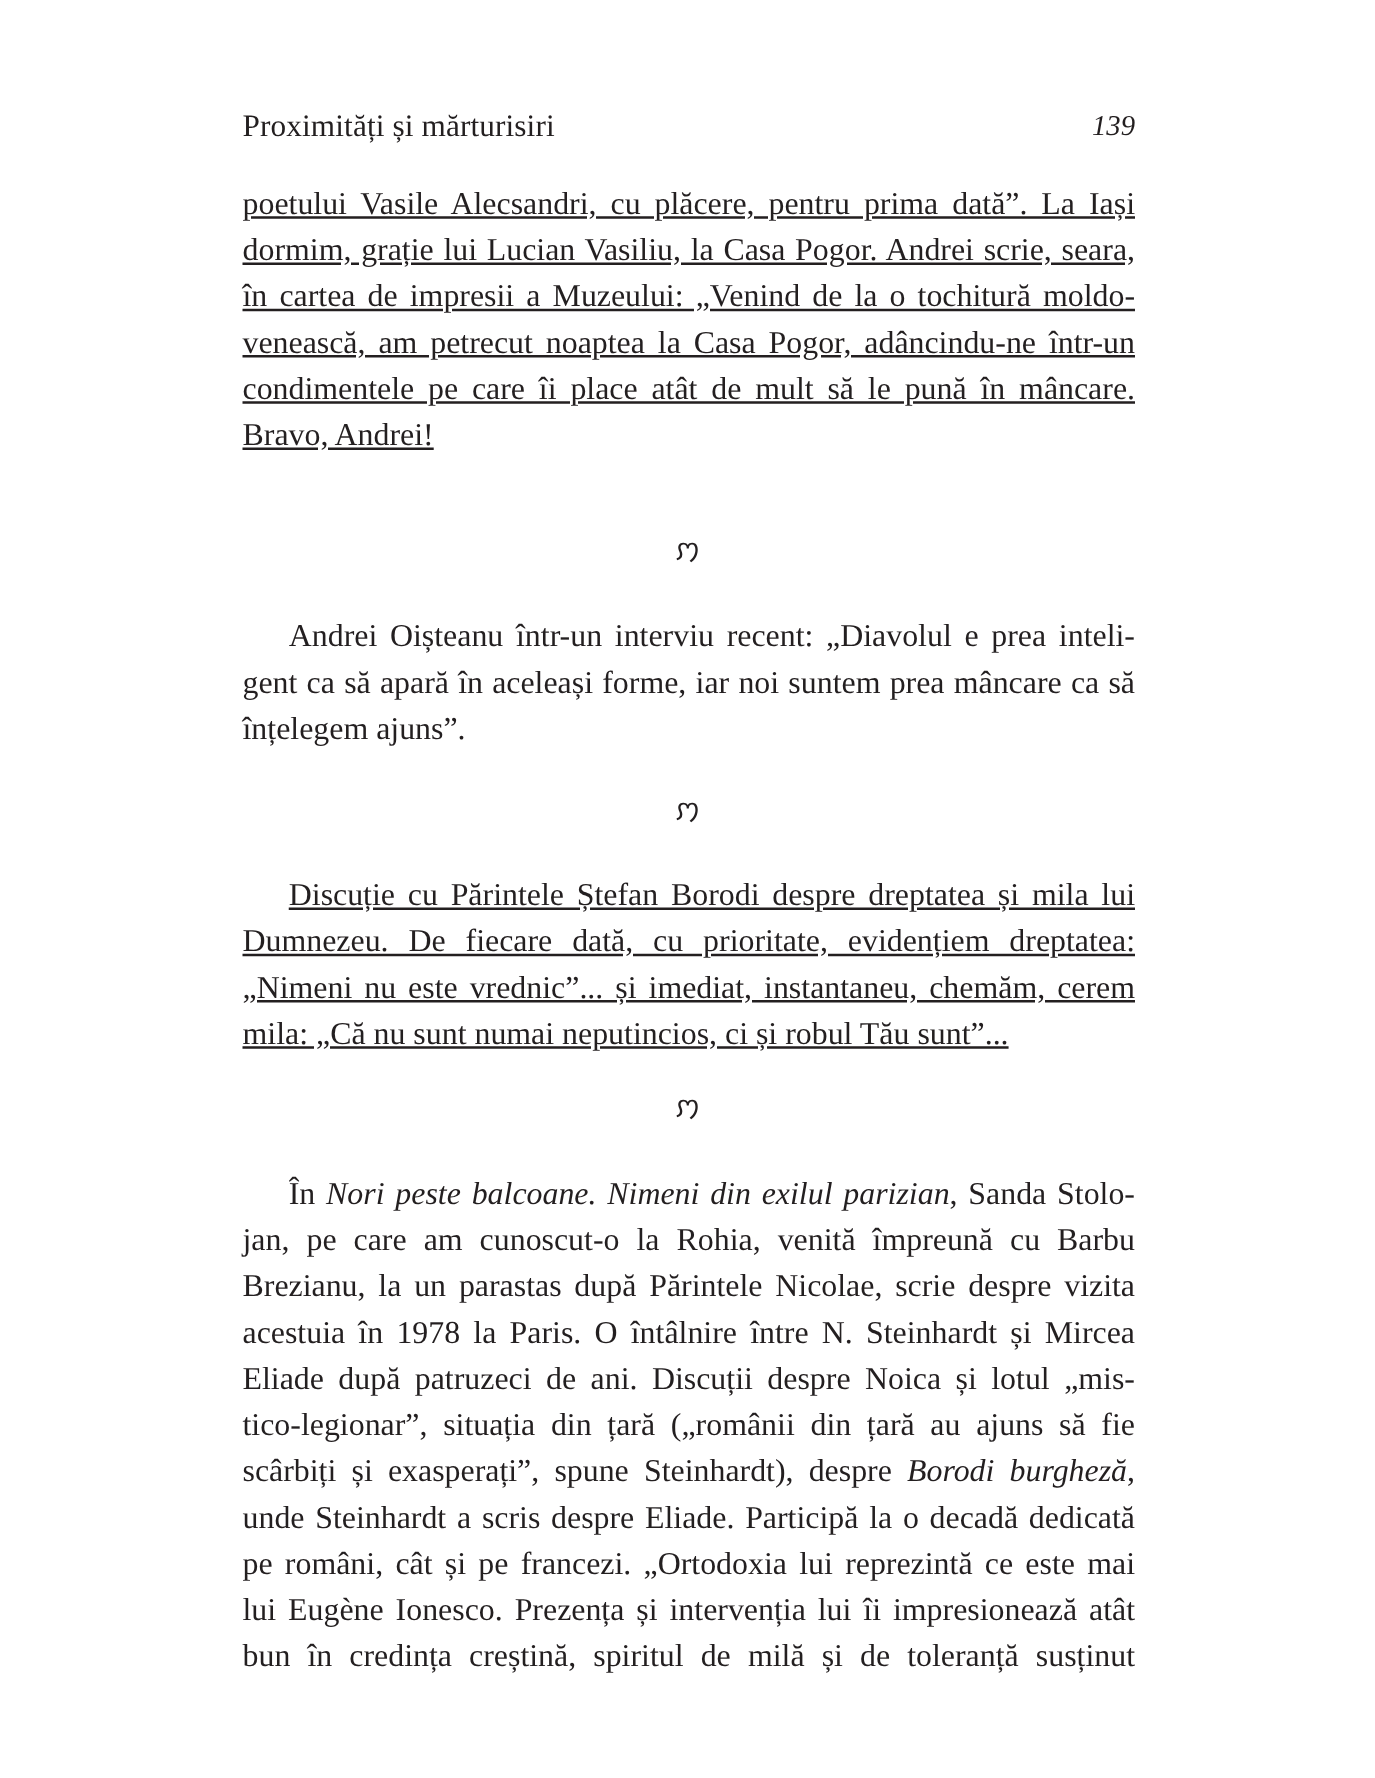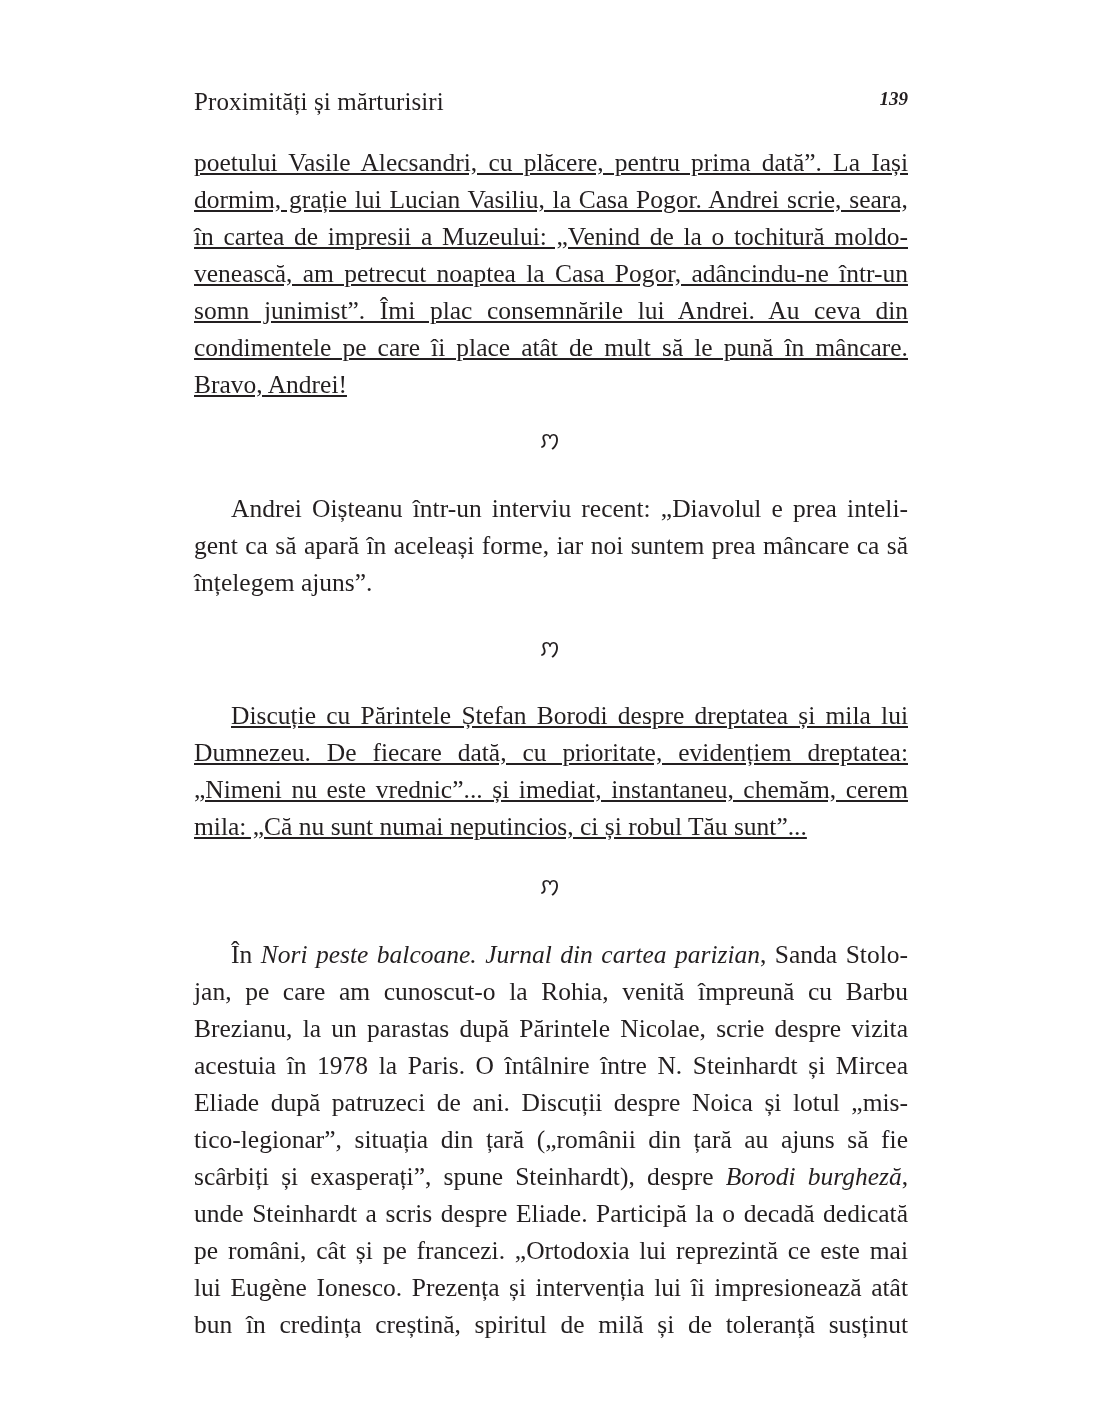--- a/index.html
+++ b/index.html
@@ -1,20 +1,20 @@
 <!DOCTYPE html>
 <html><head>
 <meta charset="utf-8">
 <style>
   html, body { margin: 0; padding: 0; background: #ffffff; }
   body { width: 1100px; height: 1422px; position: relative; overflow: hidden;
          font-family: "Liberation Serif", "DejaVu Serif", serif; color: #231f20; }
   .header { position: absolute; left: 194px; top: 88px; width: 714px; height: 40px; }
   .running-title { position: absolute; left: 0; top: 0; font-size: 25px; letter-spacing: 0.1px; }
-  .page-number { position: absolute; right: 0; top: 0; font-style: italic; font-size: 19px; font-weight: bold; }
+  .page-number { position: absolute; right: 0; top: 0; font-style: italic; font-size: 23px; }
   .block { position: absolute; left: 194px; width: 714px; }
   .line { display: block; height: 37px; line-height: 37px; font-size: 25.5px; white-space: nowrap;
           text-align: justify; text-align-last: justify; }
   .line.last { text-align-last: left; }
   .line.indent { text-indent: 37px; }
   .ornament { position: absolute; left: 530px; width: 40px; text-align: center; font-size: 22px; line-height: 24px; color: #231f20; }
   i { font-style: italic; }
 </style>
 </head>
 <body>
@@ -22,21 +22,20 @@
 <div class="header">
   <span class="running-title">Proximități și mărturisiri</span>
   <span class="page-number">139</span>
 </div>
 
 <div class="block" style="top:144px;text-decoration:underline;">
   <span class="line">poetului Vasile Alecsandri, cu plăcere, pentru prima dată”. La Iași</span>
   <span class="line">dormim, grație lui Lucian Vasiliu, la Casa Pogor. Andrei scrie, seara,</span>
   <span class="line">în cartea de impresii a Muzeului: „Venind de la o tochitură moldo-</span>
   <span class="line">venească, am petrecut noaptea la Casa Pogor, adâncindu-ne într-un</span>
-  <span class="line">somn junimist”. Îmi plac consemnările lui Andrei. Au ceva din</span>
   <span class="line">condimentele pe care îi place atât de mult să le pună în mâncare.</span>
   <span class="line last">Bravo, Andrei!</span>
 </div>
 
 <div class="ornament" style="top:428px;">ꩀ</div>
 
 <div class="block" style="top:490px;">
   <span class="line indent">Andrei Oișteanu într-un interviu recent: „Diavolul e prea inteli-</span>
   <span class="line">gent ca să apară în aceleași forme, iar noi suntem prea mâncare ca să</span>
   <span class="line last">înțelegem ajuns”.</span>
@@ -47,21 +46,21 @@
 <div class="block" style="top:697px;text-decoration:underline;">
   <span class="line indent">Discuție cu Părintele Ștefan Borodi despre dreptatea și mila lui</span>
   <span class="line">Dumnezeu. De fiecare dată, cu prioritate, evidențiem dreptatea:</span>
   <span class="line">„Nimeni nu este vrednic”... și imediat, instantaneu, chemăm, cerem</span>
   <span class="line last">mila: „Că nu sunt numai neputincios, ci și robul Tău sunt”...</span>
 </div>
 
 <div class="ornament" style="top:874px;">ꩀ</div>
 
 <div class="block" style="top:936px;">
-  <span class="line indent"><span>În </span><i>Nori peste balcoane. Jurnal din cartea parizian</i><span>, Sanda Stolo-</span></span>
+  <span class="line indent"><span>În </span><i>Nori peste balcoane. Nimeni din exilul parizian</i><span>, Sanda Stolo-</span></span>
   <span class="line">jan, pe care am cunoscut-o la Rohia, venită împreună cu Barbu</span>
   <span class="line">Brezianu, la un parastas după Părintele Nicolae, scrie despre vizita</span>
   <span class="line">acestuia în 1978 la Paris. O întâlnire între N. Steinhardt și Mircea</span>
   <span class="line">Eliade după patruzeci de ani. Discuții despre Noica și lotul „mis-</span>
   <span class="line">tico-legionar”, situația din țară („românii din țară au ajuns să fie</span>
   <span class="line"><span>scârbiți și exasperați”, spune Steinhardt), despre </span><i>Borodi burgheză</i><span>,</span></span>
   <span class="line">unde Steinhardt a scris despre Eliade. Participă la o decadă dedicată</span>
   <span class="line">pe români, cât și pe francezi. „Ortodoxia lui reprezintă ce este mai</span>
   <span class="line">lui Eugène Ionesco. Prezența și intervenția lui îi impresionează atât</span>
   <span class="line">bun în credința creștină, spiritul de milă și de toleranță susținut</span>

